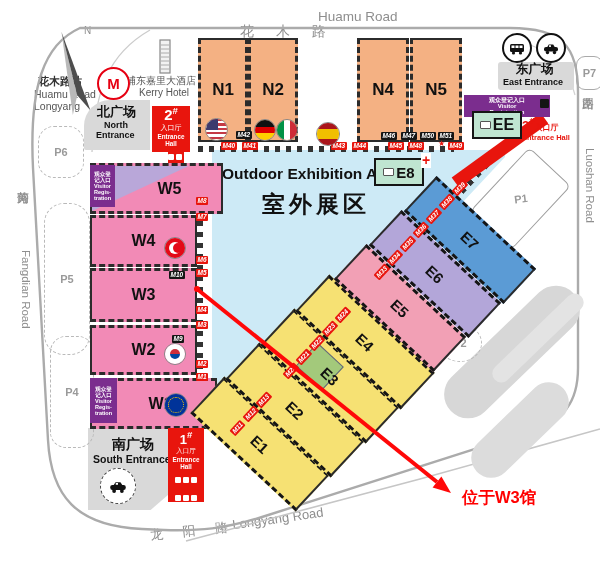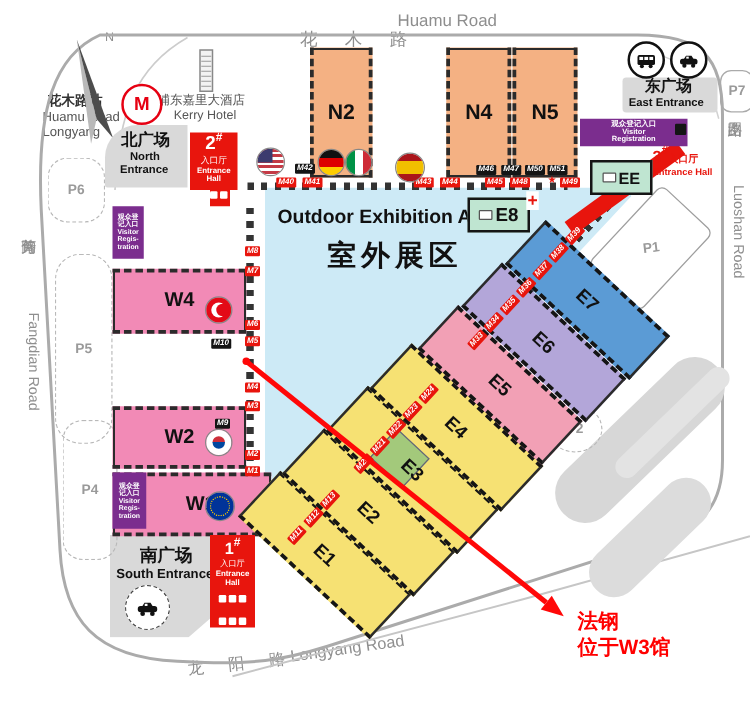--- a/index.html
+++ b/index.html
@@ -154,20 +154,23 @@
   <span class="t" style="left:262px;top:192px;font-size:23px;font-weight:700;letter-spacing:4px;z-index:9">室外展区</span>
 
   <div class="dash dh" style="left:198px;top:146px;width:256px;height:6px"></div>
   <div class="dash dv" style="left:197px;top:162px;width:6px;height:262px"></div>
   <div class="dash dh" style="left:176px;top:292px;width:378px;height:6px;transform:rotate(-47deg)"></div>
 
   <div class="abs" style="left:168px;top:152px;width:16px;height:13px;background:#E8150D;z-index:17"></div>
   <div class="abs" style="left:196px;top:404px;width:36px;height:9px;background:#E8150D;transform:rotate(-47deg);z-index:17"></div>
   <div class="abs" style="left:445px;top:144px;width:110px;height:13px;background:#E8150D;transform:rotate(-36deg);z-index:22"></div>
 
+  <div class="halln" style="left:198px;width:44px">
+      <span>N1</span>
+    </div>
   <div class="halln" style="left:248px;width:44px">
       <span>N2</span>
     </div>
   <div class="halln" style="left:357px;width:46px">
       <span>N4</span>
     </div>
   <div class="halln" style="left:410px;width:46px">
       <span>N5</span>
     </div>
 
@@ -192,22 +195,29 @@
   <i class="chip blk" style="left:438px;top:132px">M51</i>
   <i class="chip" style="left:221px;top:142px">M40</i>
   <i class="chip" style="left:242px;top:142px">M41</i>
   <i class="chip" style="left:331px;top:142px">M43</i>
   <i class="chip" style="left:352px;top:142px">M44</i>
   <i class="chip" style="left:388px;top:142px">M45</i>
   <i class="chip" style="left:408px;top:142px">M48</i>
   <i class="chip" style="left:448px;top:142px">M49</i>
   <span class="t" style="left:438px;top:140px;font-size:8px;color:#E8150D;z-index:30">★</span>
 
+  <div class="hallw" style="top:163px;height:45px;padding-left:26px">
+    <span class="abs" style="inset:0;background:#B9A7D9;clip-path:polygon(0 0,75% 0,0 100%)"></span>
+    <span style="z-index:2">W5</span>
+  </div>
   <div class="hallw" style="top:215px;height:46px">
       <span>W4</span>
+    </div>
+  <div class="hallw" style="top:268px;height:48px">
+      <span>W3</span>
     </div>
   <div class="hallw" style="top:325px;height:44px">
       <span>W2</span>
     </div>
   <div class="hallw" style="top:378px;height:45px;padding-left:20px">
     <span><span>W1</span><sup class="mk">b</sup></span>
   </div>
 
   <div class="preg" style="left:90px;top:165px;width:25px;height:42px">
     <span>观众登</span>
@@ -292,21 +302,21 @@
     <span class="icochip"></span>
     <span>E8</span>
   </div>
   <span class="t" style="left:421px;top:153px;font-size:14px;font-weight:700;color:#E8150D;background:#fff;padding:0 1px;z-index:35">+</span>
   <div class="preg" style="left:464px;top:95px;width:86px;height:22px;font-size:6px">
     <span>观众登记入口</span>
     <span>Visitor</span>
     <span>Registration</span>
   </div>
   <span class="abs" style="left:540px;top:99px;width:9px;height:9px;background:#151515;border-radius:1px;z-index:33"></span>
-  <div class="teal" style="left:472px;top:128px;width:46px;height:24px;font-size:13px">
+  <div class="teal" style="left:472px;top:111px;width:46px;height:24px;font-size:16px">
     <span class="icochip"></span>
     <span>EE</span>
   </div>
   <div class="t" style="left:522px;top:116px;color:#E8150D;z-index:35;font-weight:700">
     <span style="font-size:13px">3</span><sup class="mk">#</sup><span style="font-size:8px">入口厅</span>
     <div style="font-size:7.5px">Entrance Hall</div>
   </div>
 
   <div class="redbox" style="left:152px;top:106px;width:38px;height:46px">
     <span style="line-height:1"><b style="font-size:15px">2</b><sup class="mk">#</sup></span>
@@ -323,17 +333,16 @@
     <span><i class="wicon"></i><i class="wicon"></i><i class="wicon"></i></span>
     <span><i class="wicon"></i><i class="wicon"></i><i class="wicon"></i></span>
   </div>
 
   <svg class="abs" style="left:0;top:0;z-index:40;pointer-events:none" width="600" height="564" viewBox="0 0 600 564">
     <line x1="197" y1="289" x2="437" y2="482" stroke="#FF0808" stroke-width="4"></line>
     <polygon points="451,493 432.6,487.5 441.4,476.5" fill="#FF0808"></polygon>
     <circle cx="197" cy="289" r="3" fill="#FF0808"></circle>
   </svg>
   <div class="t" style="left:462px;top:487px;color:#FF0000;font-weight:700;font-size:16.5px;z-index:41;line-height:1.25">
-    <div>法钢</div>
     <div>位于W3馆</div>
   </div>
 
 </div>
 
 </body></html>

